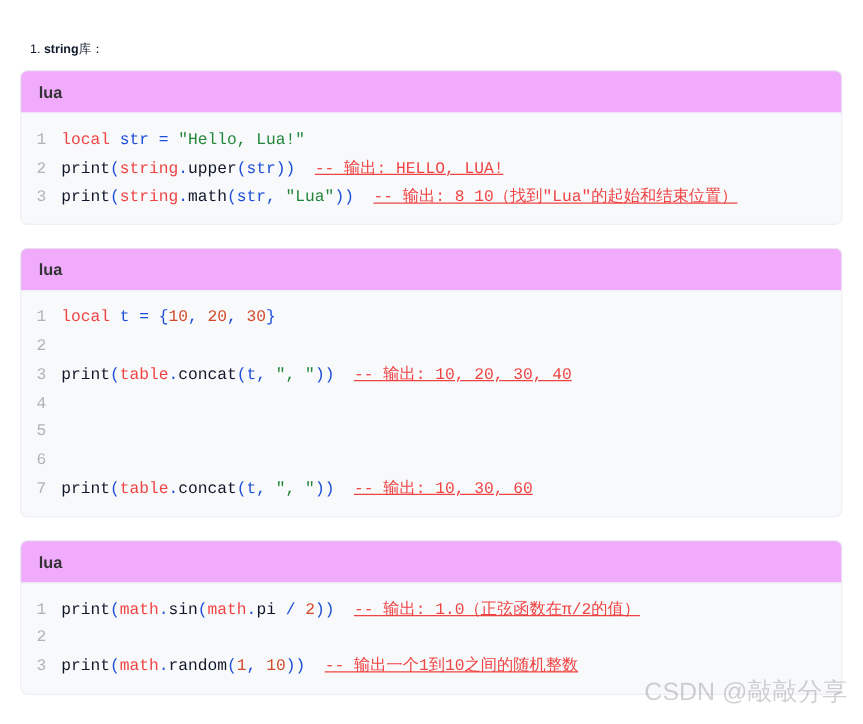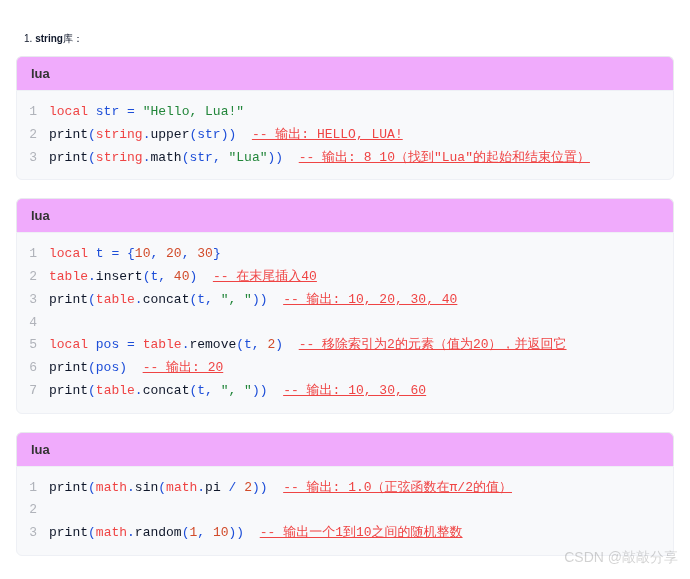--- a/index.html
+++ b/index.html
@@ -62,21 +62,21 @@
   .fn { color: #0f172a; }
   .str { color: #22863a; }
   .num-lit { color: #d14b2a; }
   .com { color: #ef4444; text-decoration: underline; }
   .plain { color: #1d4ed8; }
   .watermark {
     position: fixed;
     right: 12px;
     bottom: 12px;
     color: rgba(0,0,0,0.18);
-    font-size: 14px;
+    font-size: 20px;
     font-family: Arial, sans-serif;
     pointer-events: none;
   }
 </style>
 </head>
 <body>
 
 <div id="root">
     <div class="section-title"><span class="num">1. </span><span class="lib">string</span><span>库：</span></div>
     <div class="code-block">
@@ -84,25 +84,25 @@
       <div class="code-body">
         <div class="line"><span class="lnum">1</span><span><span class="kw">local</span><span class="plain"> str = </span><span class="str">"Hello, Lua!"</span></span></div>
         <div class="line"><span class="lnum">2</span><span><span class="fn">print</span><span class="plain">(</span><span class="kw">string</span><span class="plain">.</span><span class="fn">upper</span><span class="plain">(str))  </span><span class="com">-- 输出: HELLO, LUA!</span></span></div>
         <div class="line"><span class="lnum">3</span><span><span class="fn">print</span><span class="plain">(</span><span class="kw">string</span><span class="plain">.</span><span class="fn">math</span><span class="plain">(str, </span><span class="str">"Lua"</span><span class="plain">))  </span><span class="com">-- 输出: 8 10（找到"Lua"的起始和结束位置）</span></span></div>
       </div>
     </div>
     <div class="code-block">
       <div class="code-header">lua</div>
       <div class="code-body">
         <div class="line"><span class="lnum">1</span><span><span class="kw">local</span><span class="plain"> t = {</span><span class="num-lit">10</span><span class="plain">, </span><span class="num-lit">20</span><span class="plain">, </span><span class="num-lit">30</span><span class="plain">}</span></span></div>
-        <div class="line"><span class="lnum">2</span><span><span class="kw">table</span><span class="plain">.</span><span class="fn">insert</span><span class="plain">(t, </span><span class="num-lit">40</span><span class="plain">)  </span><span class="com">-- 在末尾插入40</span></span></div>
+        <div class="line"><span class="lnum">2</span></div>
         <div class="line"><span class="lnum">3</span><span><span class="fn">print</span><span class="plain">(</span><span class="kw">table</span><span class="plain">.</span><span class="fn">concat</span><span class="plain">(t, </span><span class="str">", "</span><span class="plain">))  </span><span class="com">-- 输出: 10, 20, 30, 40</span></span></div>
         <div class="line"><span class="lnum">4</span><span></span></div>
-        <div class="line"><span class="lnum">5</span><span><span class="kw">local</span><span class="plain"> pos = </span><span class="kw">table</span><span class="plain">.</span><span class="fn">remove</span><span class="plain">(t, </span><span class="num-lit">2</span><span class="plain">)  </span><span class="com">-- 移除索引为2的元素（值为20），并返回它</span></span></div>
-        <div class="line"><span class="lnum">6</span><span><span class="fn">print</span><span class="plain">(pos)  </span><span class="com">-- 输出: 20</span></span></div>
+        <div class="line"><span class="lnum">5</span></div>
+        <div class="line"><span class="lnum">6</span></div>
         <div class="line"><span class="lnum">7</span><span><span class="fn">print</span><span class="plain">(</span><span class="kw">table</span><span class="plain">.</span><span class="fn">concat</span><span class="plain">(t, </span><span class="str">", "</span><span class="plain">))  </span><span class="com">-- 输出: 10, 30, 60</span></span></div>
       </div>
     </div>
     <div class="code-block">
       <div class="code-header">lua</div>
       <div class="code-body">
         <div class="line"><span class="lnum">1</span><span><span class="fn">print</span><span class="plain">(</span><span class="kw">math</span><span class="plain">.</span><span class="fn">sin</span><span class="plain">(</span><span class="kw">math</span><span class="plain">.</span><span class="fn">pi</span><span class="plain"> / </span><span class="num-lit">2</span><span class="plain">))  </span><span class="com">-- 输出: 1.0（正弦函数在π/2的值）</span></span></div>
         <div class="line"><span class="lnum">2</span></div>
         <div class="line"><span class="lnum">3</span><span><span class="fn">print</span><span class="plain">(</span><span class="kw">math</span><span class="plain">.</span><span class="fn">random</span><span class="plain">(</span><span class="num-lit">1</span><span class="plain">, </span><span class="num-lit">10</span><span class="plain">))  </span><span class="com">-- 输出一个1到10之间的随机整数</span></span></div>
       </div>

